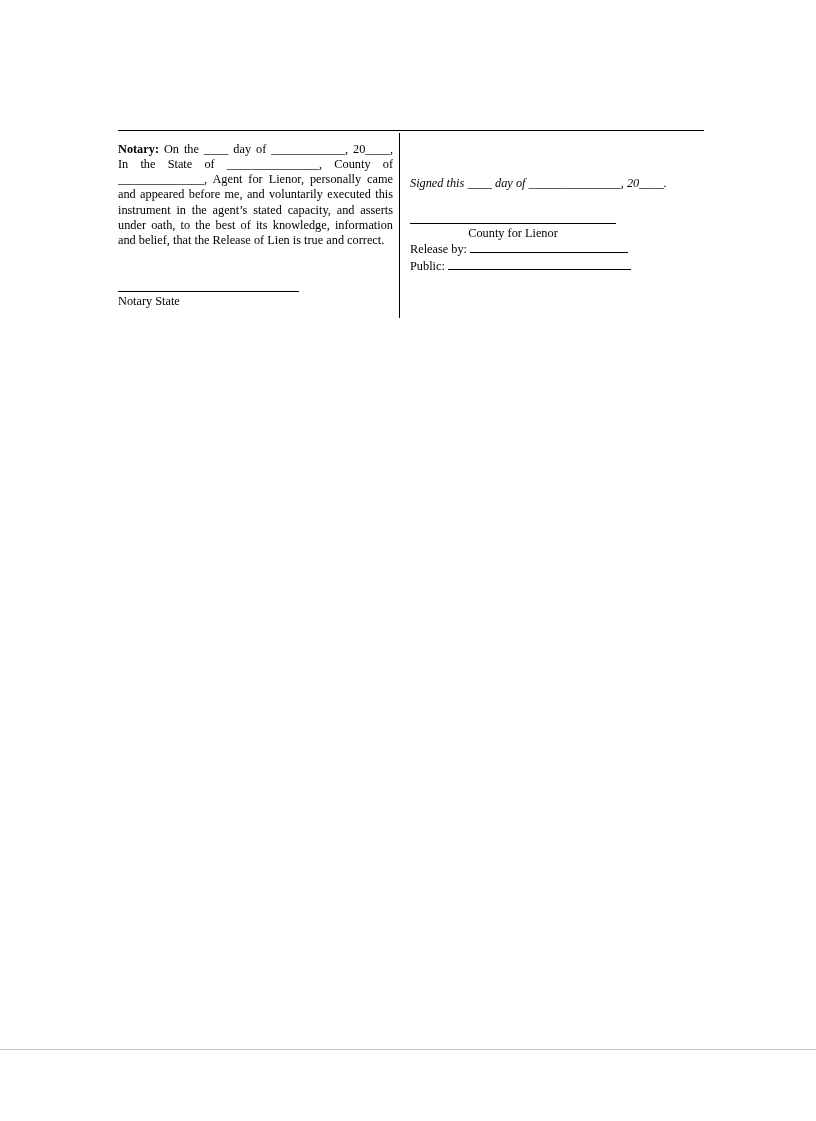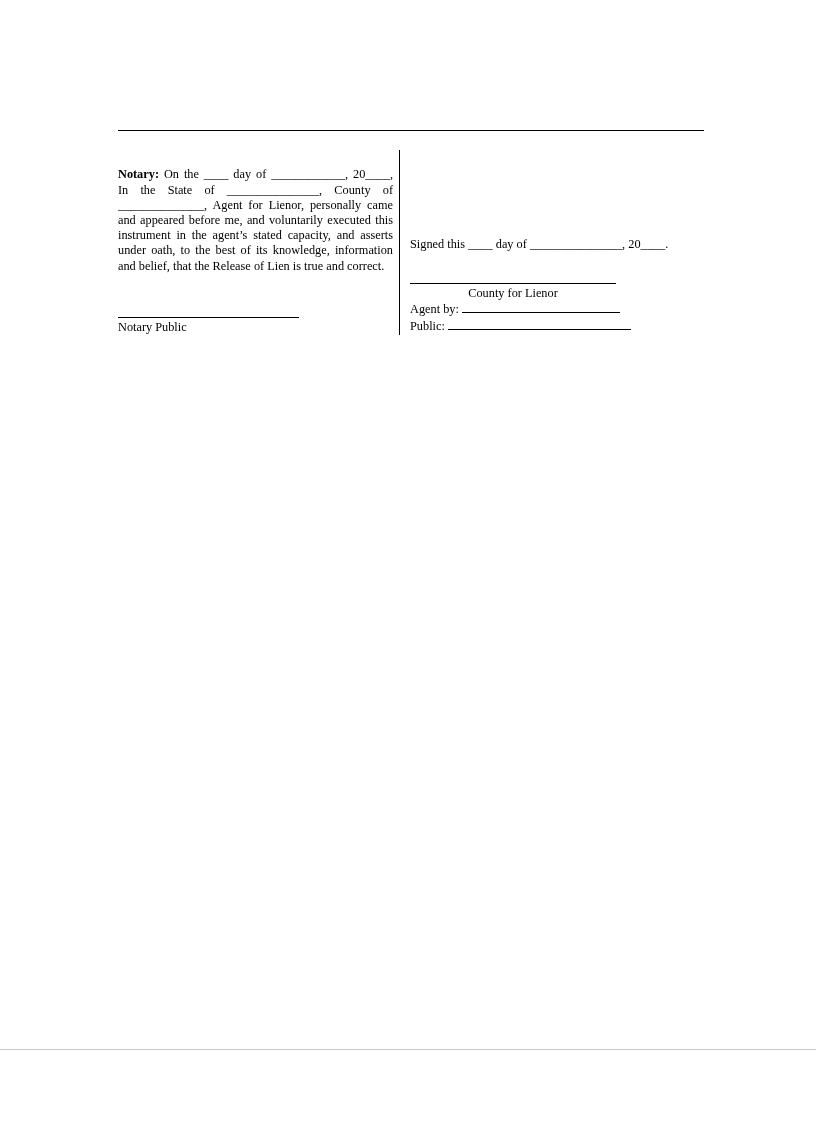--- a/index.html
+++ b/index.html
@@ -38,22 +38,22 @@
     left: 0;
     top: 0;
     width: 586px;
     height: 1px;
     background: #000000;
   }
 
   .sig-columns {
     position: relative;
     display: flex;
-    align-items: flex-end;
-    padding-top: 20px;
+    align-items: center;
+    padding-top: 3px;
   }
 
   .col-left {
     width: 281px;
     padding-right: 6px;
     box-sizing: border-box;
   }
 
   .col-divider {
     width: 1px;
@@ -70,20 +70,21 @@
   }
 
   .para {
     font-size: 12.3px;
     line-height: 15.2px;
     text-align: justify;
     margin: 0;
   }
   .para.right {
     text-align: justify;
+    font-style: italic;
   }
 
   .para b {
     font-weight: bold;
   }
 
   
   .notary-line {
     position: relative;
     margin-top: 43px;
@@ -139,32 +140,32 @@
   <div class="sig-block">
 
     <div class="sig-top-rule"></div>
 
     <div class="sig-columns">
 
       <div class="col-left">
         <p class="para"><b>Notary:</b> <span>On the ____ day of ____________, 20____, In the State of _______________, County of ______________, Agent for Lienor, personally came and appeared before me, and voluntarily executed this instrument in the agent’s stated capacity, and asserts under oath, to the best of its knowledge, information and belief, that the Release of Lien is true and correct.</span></p>
 
         <div class="notary-line"></div>
-        <div class="notary-label">Notary Public</div>
+        <div class="notary-label">Notary State</div>
       </div>
 
       <div class="col-divider"></div>
 
       <div class="col-right">
         <p class="para right">Signed this ____ day of _______________, 20____.</p>
 
         <div class="agent-line"></div>
         <div class="agent-caption">County for Lienor</div>
 
-        <div class="field-row"><span>Agent by:</span> <span class="fill" style="width:158px"></span></div>
+        <div class="field-row"><span>Release by:</span> <span class="fill" style="width:158px"></span></div>
         <div class="field-row"><span>Public:</span> <span class="fill" style="width:183px"></span></div>
       </div>
 
     </div>
   </div>
 
   <div class="footer-rule"></div>
 
 </div>
 

